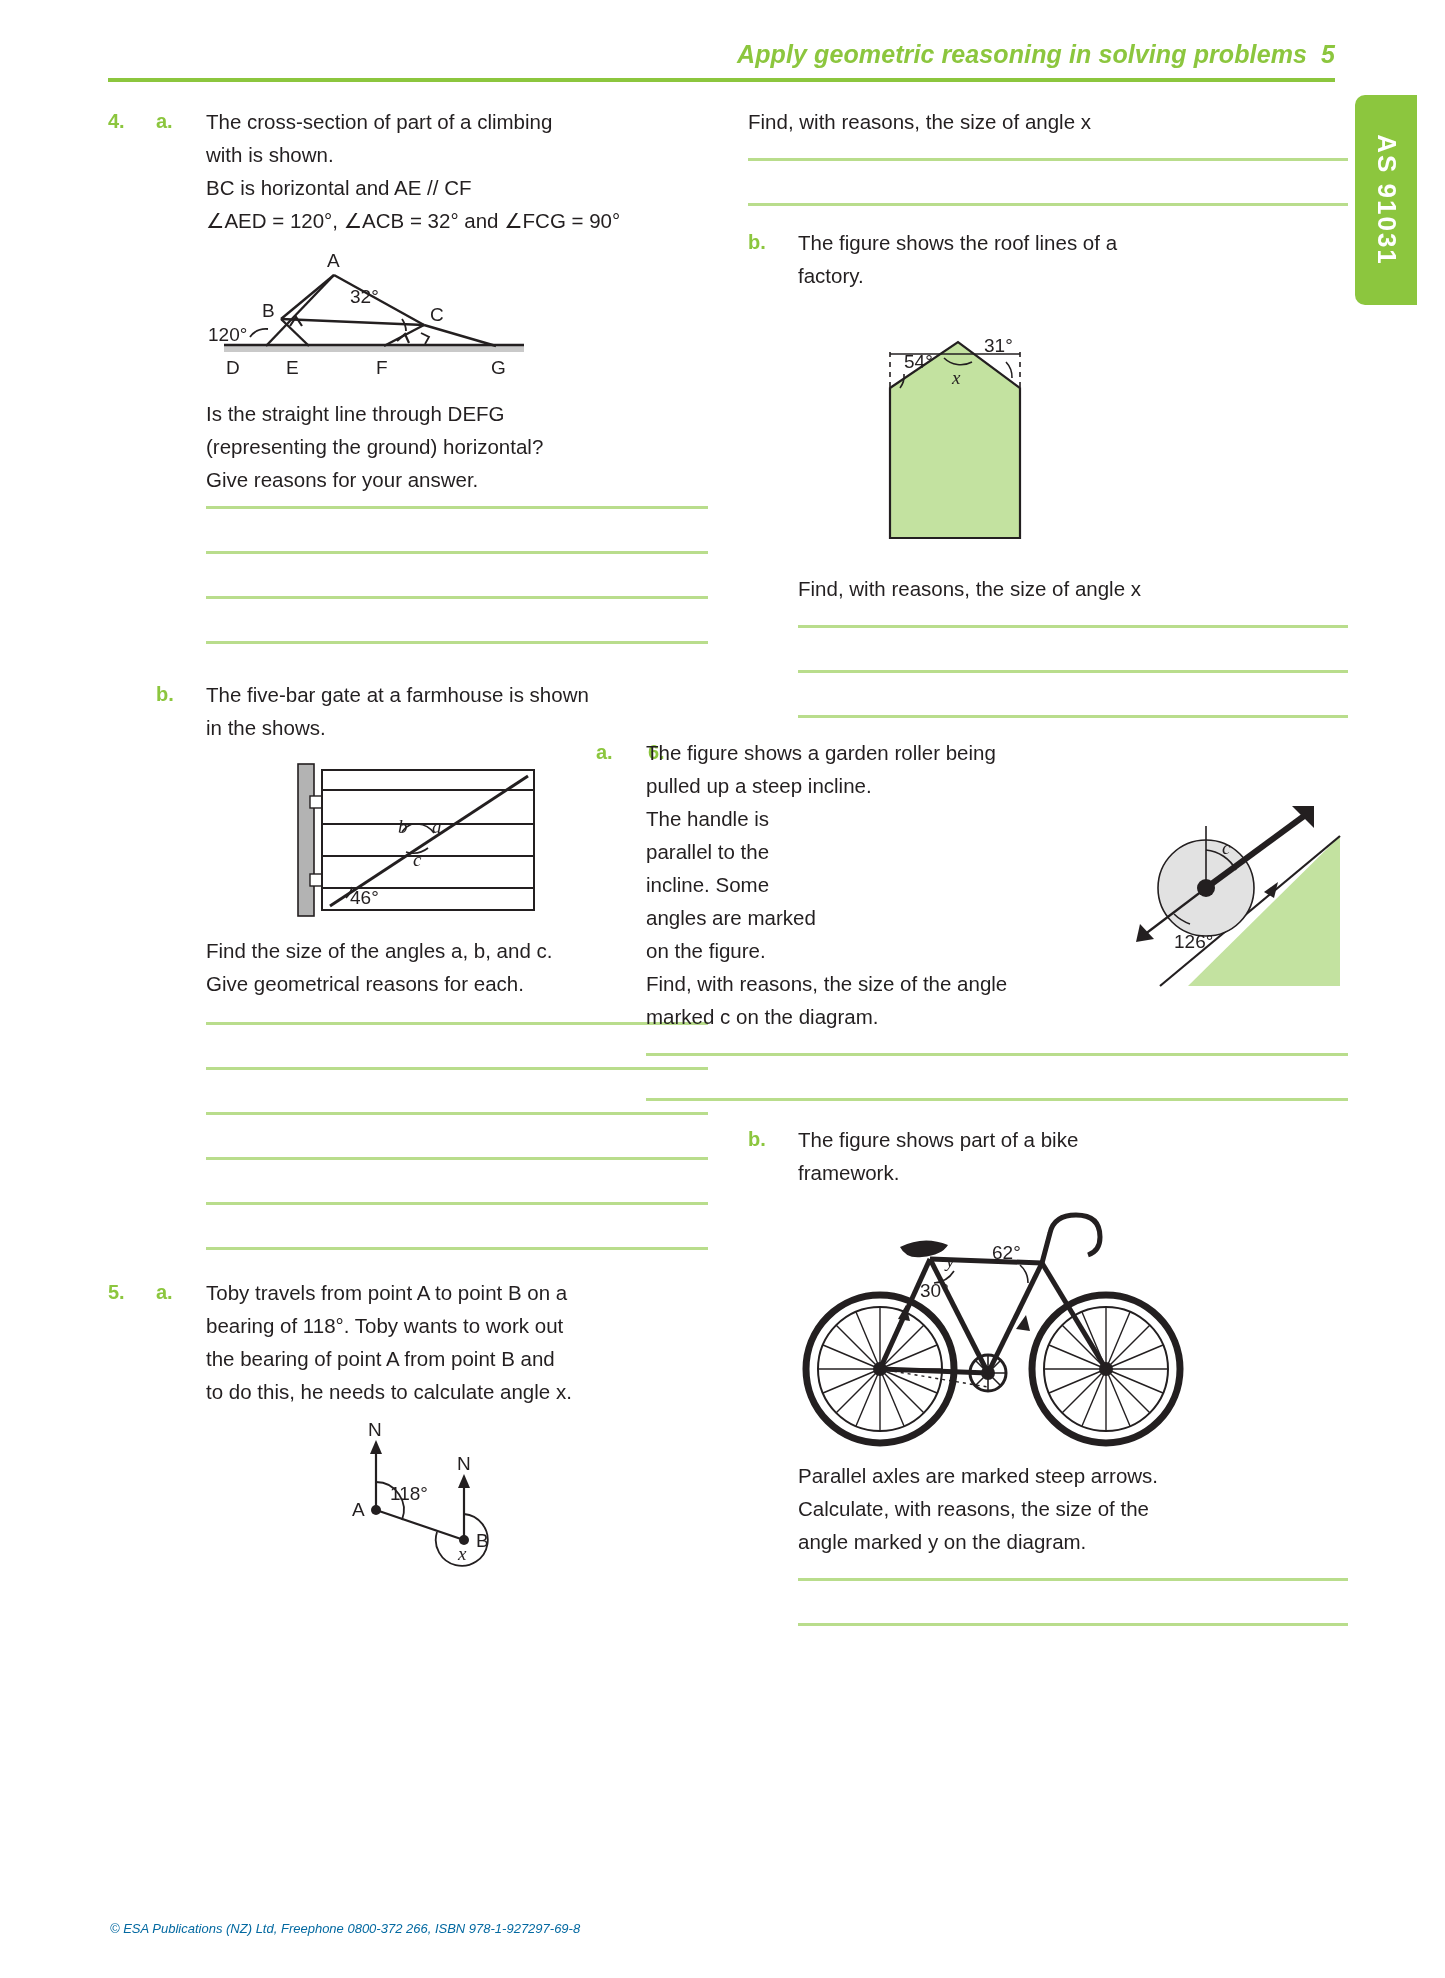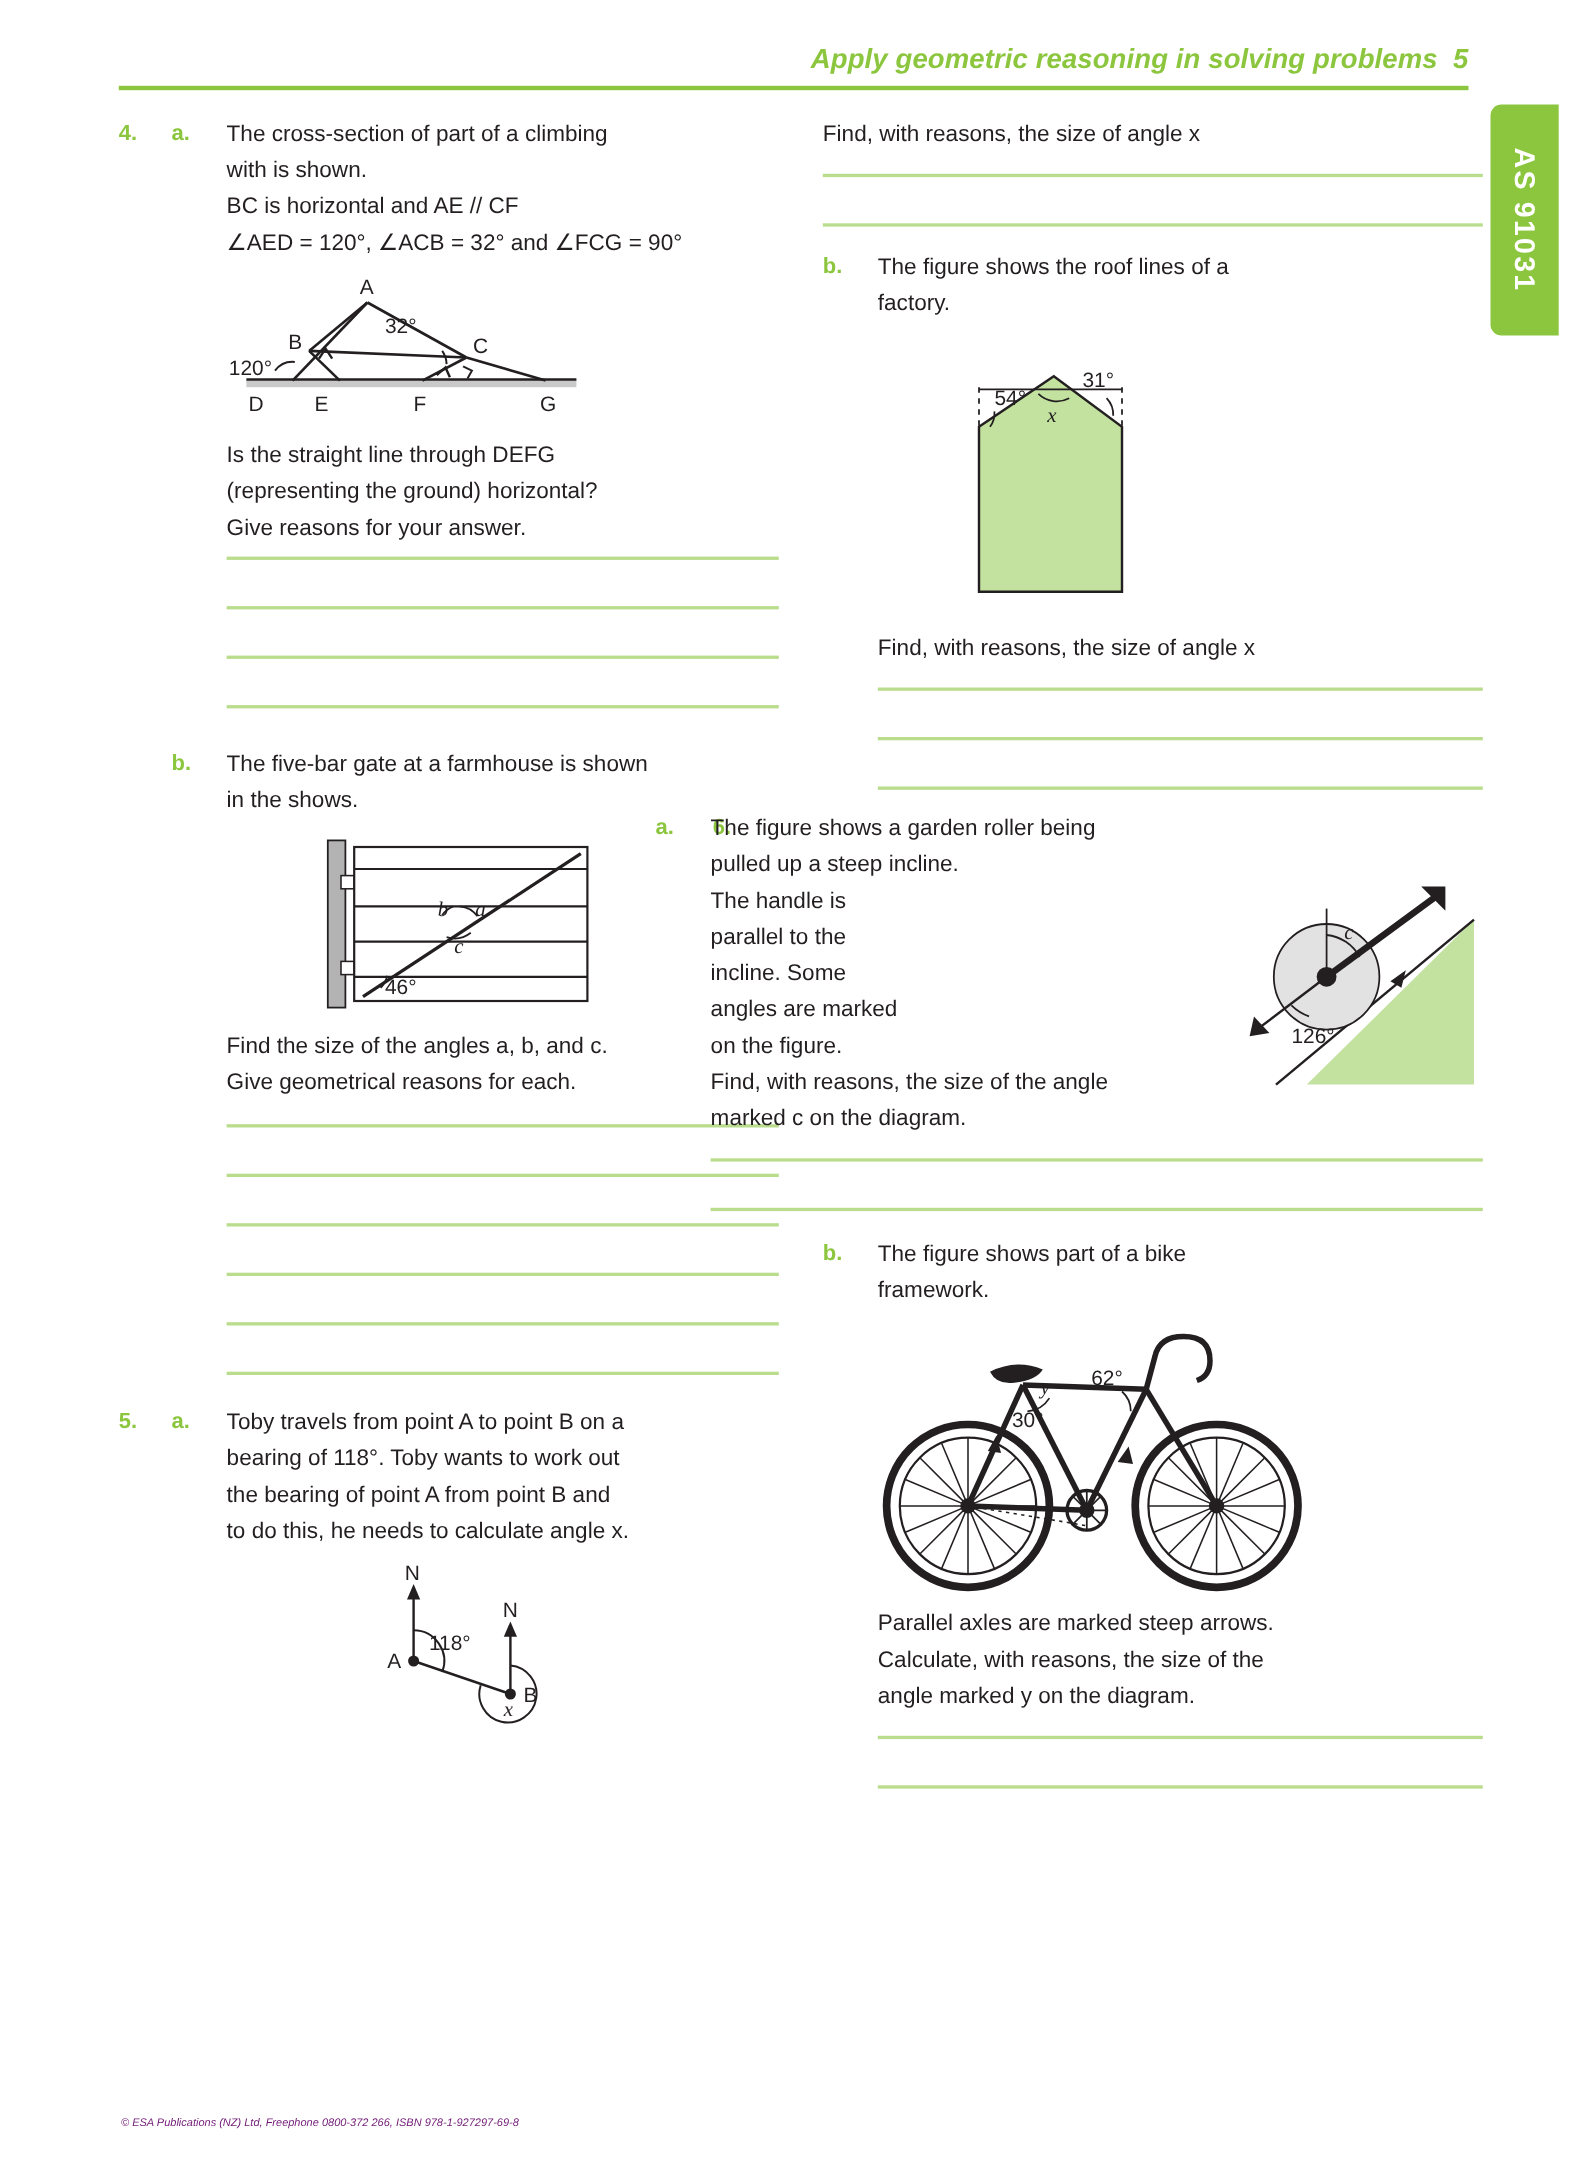--- a/index.html
+++ b/index.html
@@ -61,21 +61,21 @@
 
   
   .fig { position:relative; margin:12px 0 8px 0; }
   svg { display:block; overflow:visible; }
   .lbl { font-family:"Liberation Sans", sans-serif; font-size:19px; fill:#231f20; }
   .lbl-i { font-family:"Liberation Serif", serif; font-style:italic; font-size:19px; fill:#231f20; }
 
   
   .footer {
     position:absolute; left:110px; bottom:42px;
-    font-size:10px; font-style:italic; color:#701a75;
+    font-size:13px; font-style:italic; color:#0369a1;
   }
 </style>
 </head>
 <body>
 
 <div class="page">
 
   <div class="header-title">
     <span>Apply geometric reasoning in solving problems</span><span class="pg">5</span>
   </div>

